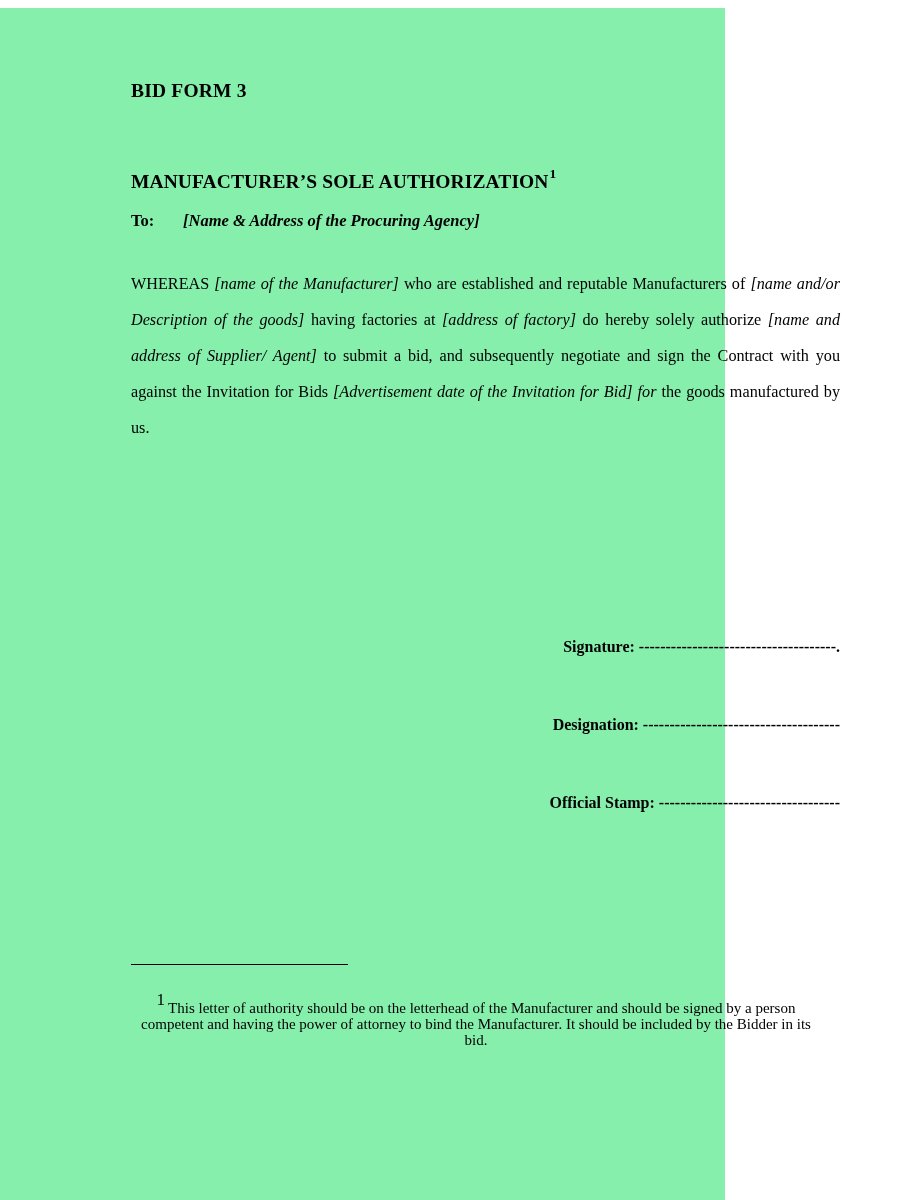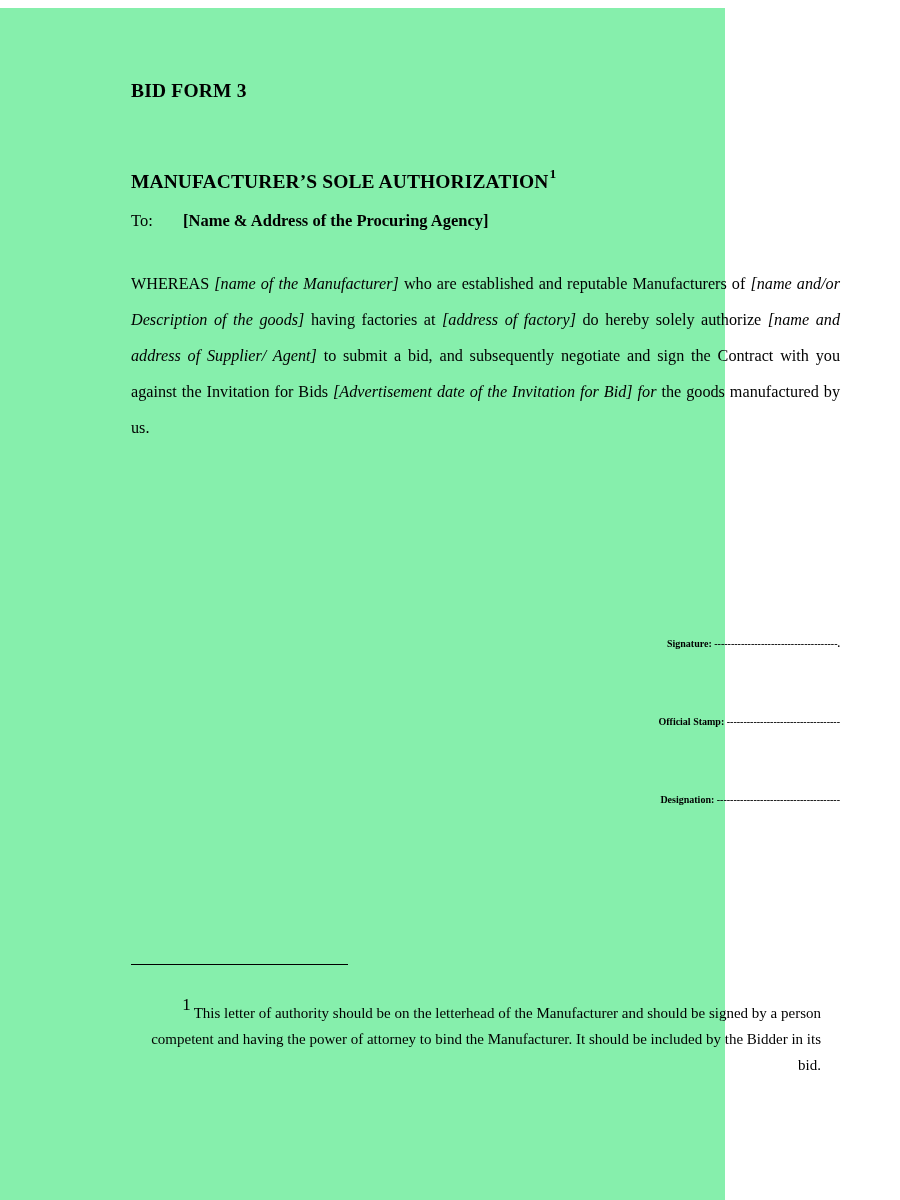--- a/index.html
+++ b/index.html
@@ -58,26 +58,27 @@
 
   
   .to-line {
     position: absolute;
     left: 131px;
     top: 203px;
     font-size: 16.5px;
     white-space: nowrap;
   }
   .to-label {
-    font-weight: normal;
+    font-weight: bold;
     display: inline-block;
     width: 52px;
   }
   .to-value {
     font-weight: bold;
+    font-style: italic;
   }
 
   
   .body-block {
     position: absolute;
     left: 131px;
     width: 709px;
     font-size: 16.2px;
     line-height: 36px;
     text-align: justify;
@@ -88,21 +89,21 @@
   .body-block i {
     font-style: italic;
   }
 
   
   .sig-block {
     position: absolute;
     left: 410px;
     top: 630px;
     width: 430px;
-    font-size: 10px;
+    font-size: 16px;
     font-weight: bold;
     text-align: right;
   }
   .sig-row {
     white-space: nowrap;
     height: 78px;
   }
   .sig-row:last-child { height: auto; }
   .sig-label { font-weight: bold; }
   .sig-rule {
@@ -118,22 +119,22 @@
     width: 217px;
     height: 0;
     border-top: 1.4px solid #000000;
   }
   .footnote {
     position: absolute;
     left: 131px;
     top: 992px;
     width: 690px;
     font-size: 15px;
-    line-height: 26px;
-    text-align: right;
+    line-height: 16px;
+    text-align: center;
   }
   .footnote .fn-marker {
     font-size: 17px;
     vertical-align: baseline;
     position: relative;
     top: -8px;
     margin-right: 3px;
   }
 </style>
 </head>
@@ -152,24 +153,24 @@
   </div>
 
   <div class="body-block para-1"><span>WHEREAS </span><i>[name of the Manufacturer]</i><span> who are established and reputable Manufacturers of </span><i>[name and/or Description of the goods]</i><span> having factories at </span><i>[address of factory]</i><span> do hereby solely authorize </span><i>[name and address of Supplier/ Agent]</i><span> to submit a bid, and subsequently negotiate and sign the Contract with you against the Invitation for Bids </span><i>[Advertisement date of the Invitation for Bid] for</i><span> the goods manufactured by us.</span></div>
 
 
   <div class="sig-block">
     <div class="sig-row">
       <span class="sig-label">Signature:</span><span class="sig-rule"> -------------------------------------.</span>
     </div>
     <div class="sig-row">
-      <span class="sig-label">Official Stamp:</span><span class="sig-rule"> ----------------------------------</span>
+      <span class="sig-label">Designation:</span><span class="sig-rule"> -------------------------------------</span>
     </div>
     <div class="sig-row">
-      <span class="sig-label">Designation:</span><span class="sig-rule"> -------------------------------------</span>
+      <span class="sig-label">Official Stamp:</span><span class="sig-rule"> ----------------------------------</span>
     </div>
   </div>
 
   <div class="fn-separator"></div>
 
   <div class="footnote">
     <span class="fn-marker">1</span><span>This letter of authority should be on the letterhead of the Manufacturer and should be signed by a person competent and having the power of attorney to bind the Manufacturer. It should be included by the Bidder in its bid.</span>
   </div>
 
 </div>

